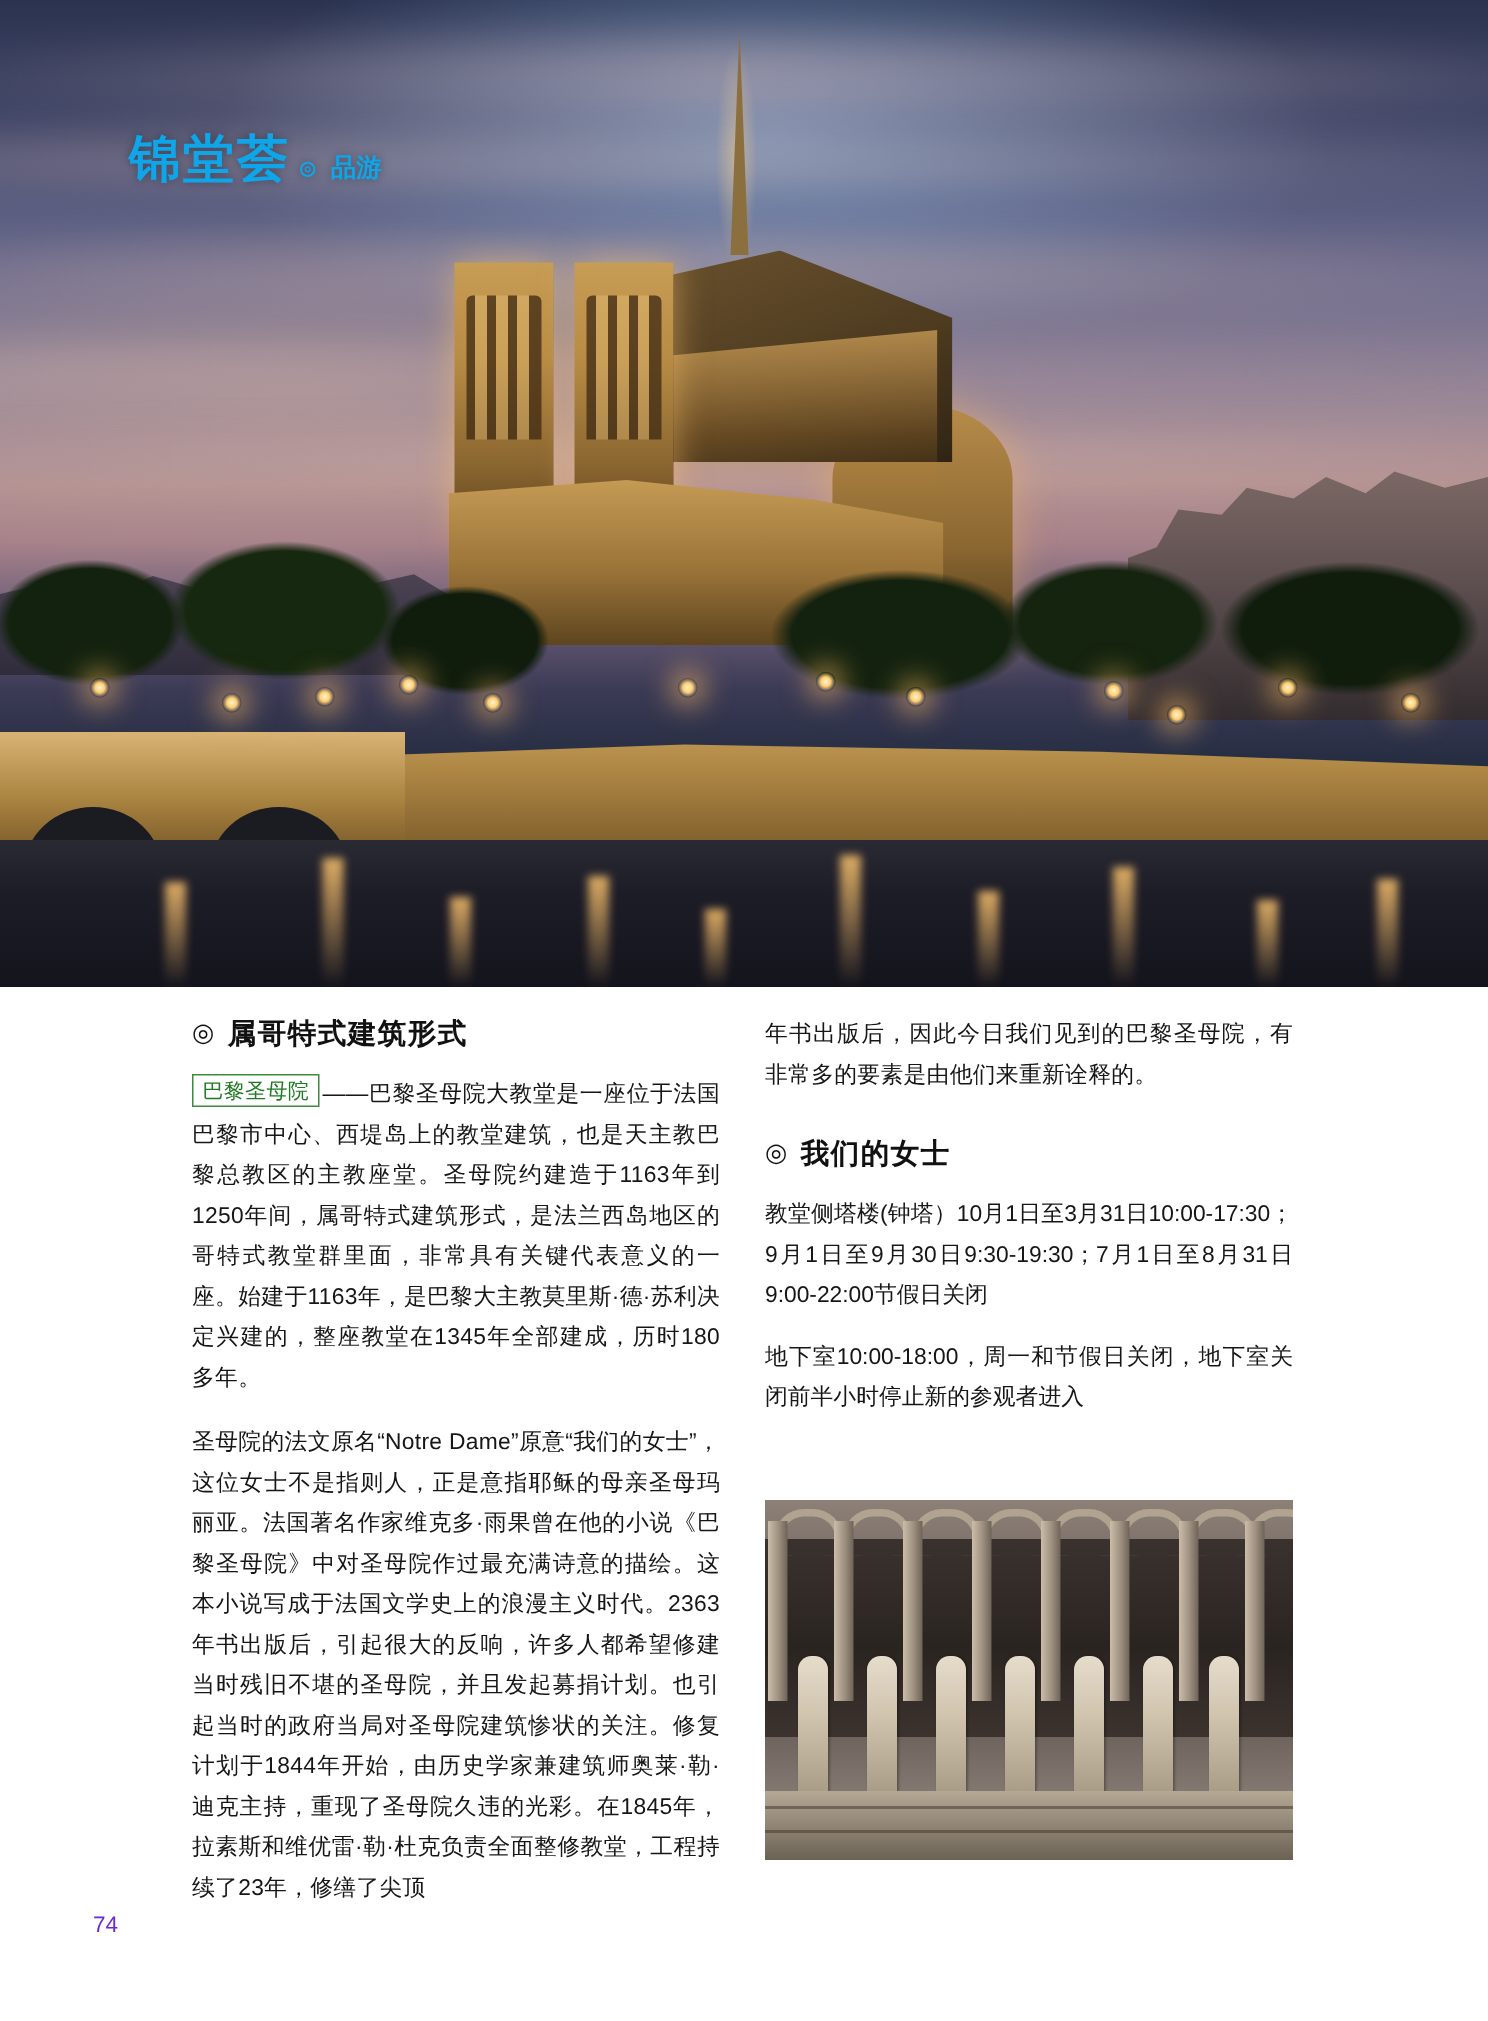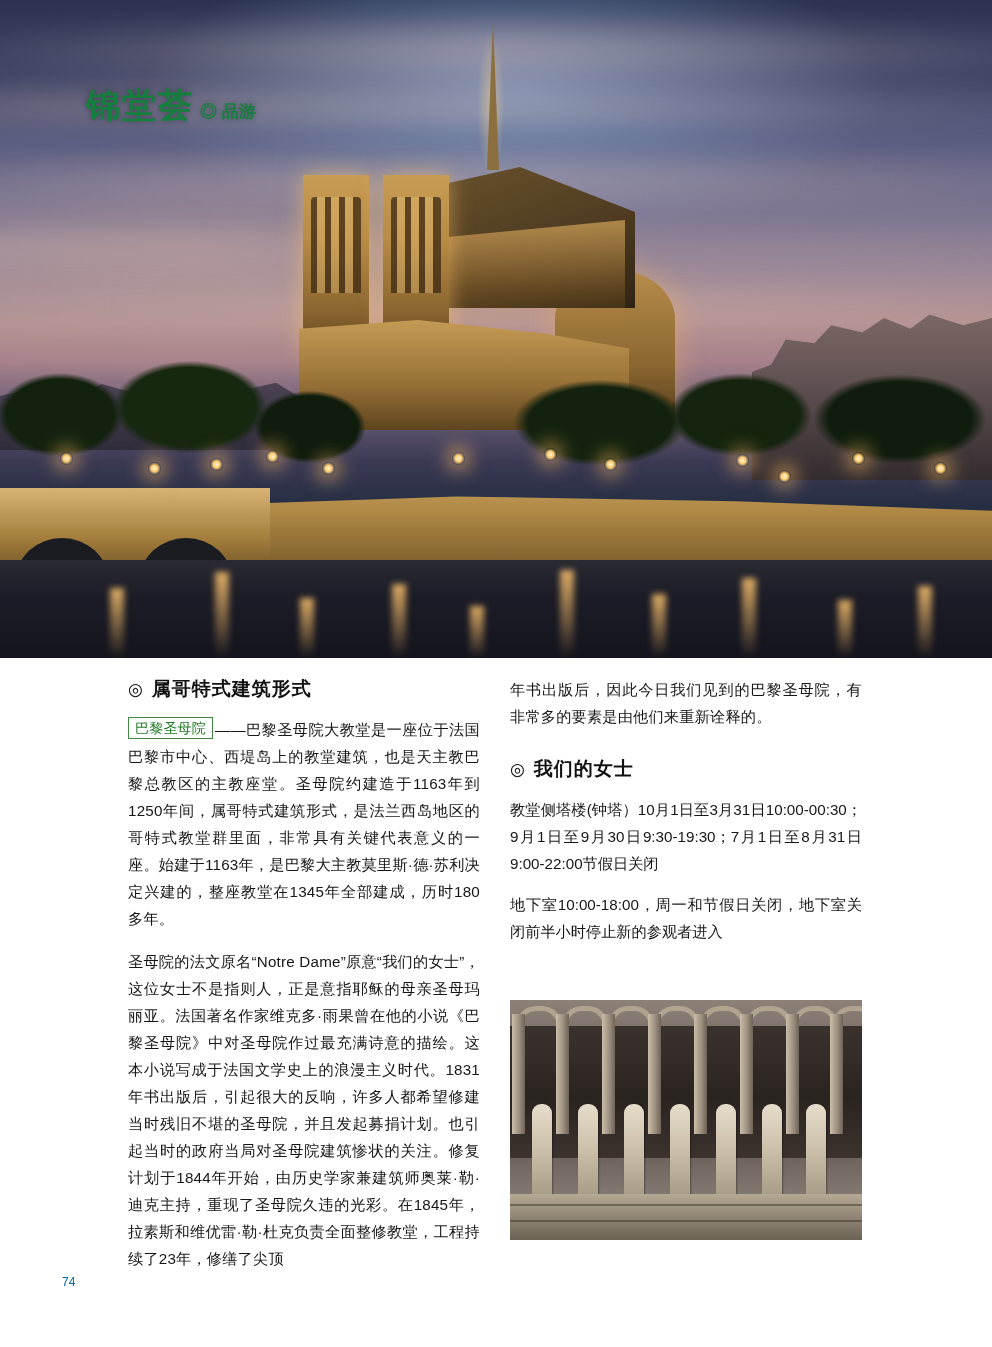--- a/index.html
+++ b/index.html
@@ -213,22 +213,22 @@
     width: 13px; height: 13px;
     border-radius: 50%;
     background: radial-gradient(circle, #fff6d8 0%, #ffcd70 35%, rgba(255,180,60,0) 72%);
     box-shadow: 0 0 18px 6px rgba(255,190,100,.55);
   }
 
   .logo {
     position: absolute;
     left: 86px; top: 78px;
     width: 220px; height: 56px;
-    color: #15803d;
-    font-family: Liberation Sans, sans-serif;
+    color: #0ea5e9;
+    font-family: Liberation Mono, monospace;
     font-size: 34px;
     font-weight: bold;
     letter-spacing: 2px;
     text-shadow: 0 0 6px rgba(0,0,0,.35);
     display: flex;
     align-items: center;
     gap: 6px;
   }
   .logo .sub {
     font-size: 17px;
@@ -351,22 +351,22 @@
   .st-base-line {
     position: absolute;
     left: 0; width: 100%; height: 2px;
     background: rgba(60,52,42,.5);
   }
 
   .folio {
     position: absolute;
     left: 62px;
     top: 1275px;
-    font-size: 12px;
-    color: #0369a1;
+    font-size: 15px;
+    color: #6d28d9;
     font-family: "Liberation Sans", sans-serif;
   }
 </style>
 </head>
 <body>
 
 <div class="hero">
   <div class="sky"></div>
   <div class="cloudband cb1"></div>
   <div class="cloudband cb2"></div>
@@ -433,33 +433,33 @@
   <div class="col col-left">
     <h2 class="sec-head">
       <span class="bullet">◎</span>
       <span>属哥特式建筑形式</span>
     </h2>
 
     <p class="body">
       <span class="tag">巴黎圣母院</span><span>——巴黎圣母院大教堂是一座位于法国巴黎市中心、西堤岛上的教堂建筑，也是天主教巴黎总教区的主教座堂。圣母院约建造于1163年到1250年间，属哥特式建筑形式，是法兰西岛地区的哥特式教堂群里面，非常具有关键代表意义的一座。始建于1163年，是巴黎大主教莫里斯·德·苏利决定兴建的，整座教堂在1345年全部建成，历时180多年。</span>
     </p>
 
-    <p class="body">圣母院的法文原名“Notre Dame”原意“我们的女士”，这位女士不是指则人，正是意指耶稣的母亲圣母玛丽亚。法国著名作家维克多·雨果曾在他的小说《巴黎圣母院》中对圣母院作过最充满诗意的描绘。这本小说写成于法国文学史上的浪漫主义时代。1831 年书出版后，引起很大的反响，许多人都希望修建当时残旧不堪的圣母院，并且发起募捐计划。也引起当时的政府当局对圣母院建筑惨状的关注。修复计划于1844年开始，由历史学家兼建筑师奥莱·勒·迪克主持，重现了圣母院久违的光彩。在1845年，拉素斯和维优雷·勒·杜克负责全面整修教堂，工程持续了23年，修缮了尖顶</p>
+    <p class="body">圣母院的法文原名“Notre Dame”原意“我们的女士”，这位女士不是指则人，正是意指耶稣的母亲圣母玛丽亚。法国著名作家维克多·雨果曾在他的小说《巴黎圣母院》中对圣母院作过最充满诗意的描绘。这本小说写成于法国文学史上的浪漫主义时代。2363 年书出版后，引起很大的反响，许多人都希望修建当时残旧不堪的圣母院，并且发起募捐计划。也引起当时的政府当局对圣母院建筑惨状的关注。修复计划于1844年开始，由历史学家兼建筑师奥莱·勒·迪克主持，重现了圣母院久违的光彩。在1845年，拉素斯和维优雷·勒·杜克负责全面整修教堂，工程持续了23年，修缮了尖顶</p>
   </div>
 
   <div class="col col-right">
     <p class="body">年书出版后，因此今日我们见到的巴黎圣母院，有非常多的要素是由他们来重新诠释的。</p>
 
     <h2 class="sec-head" style="margin-top:26px;">
       <span class="bullet">◎</span>
       <span>我们的女士</span>
     </h2>
 
     <div class="hours-block">
-      <p>教堂侧塔楼(钟塔）10月1日至3月31日10:00-00:30；9月1日至9月30日9:30-19:30；7月1日至8月31日9:00-22:00节假日关闭</p>
+      <p>教堂侧塔楼(钟塔）10月1日至3月31日10:00-17:30；9月1日至9月30日9:30-19:30；7月1日至8月31日9:00-22:00节假日关闭</p>
       <p>地下室10:00-18:00，周一和节假日关闭，地下室关闭前半小时停止新的参观者进入</p>
     </div>
   </div>
 
   <div class="statues">
     <div class="st-sky"></div>
     <div class="st-arcade"></div>
 
     <div class="st-arch" style="left:6px;"></div>
     <div class="st-arch" style="left:52px;"></div>

